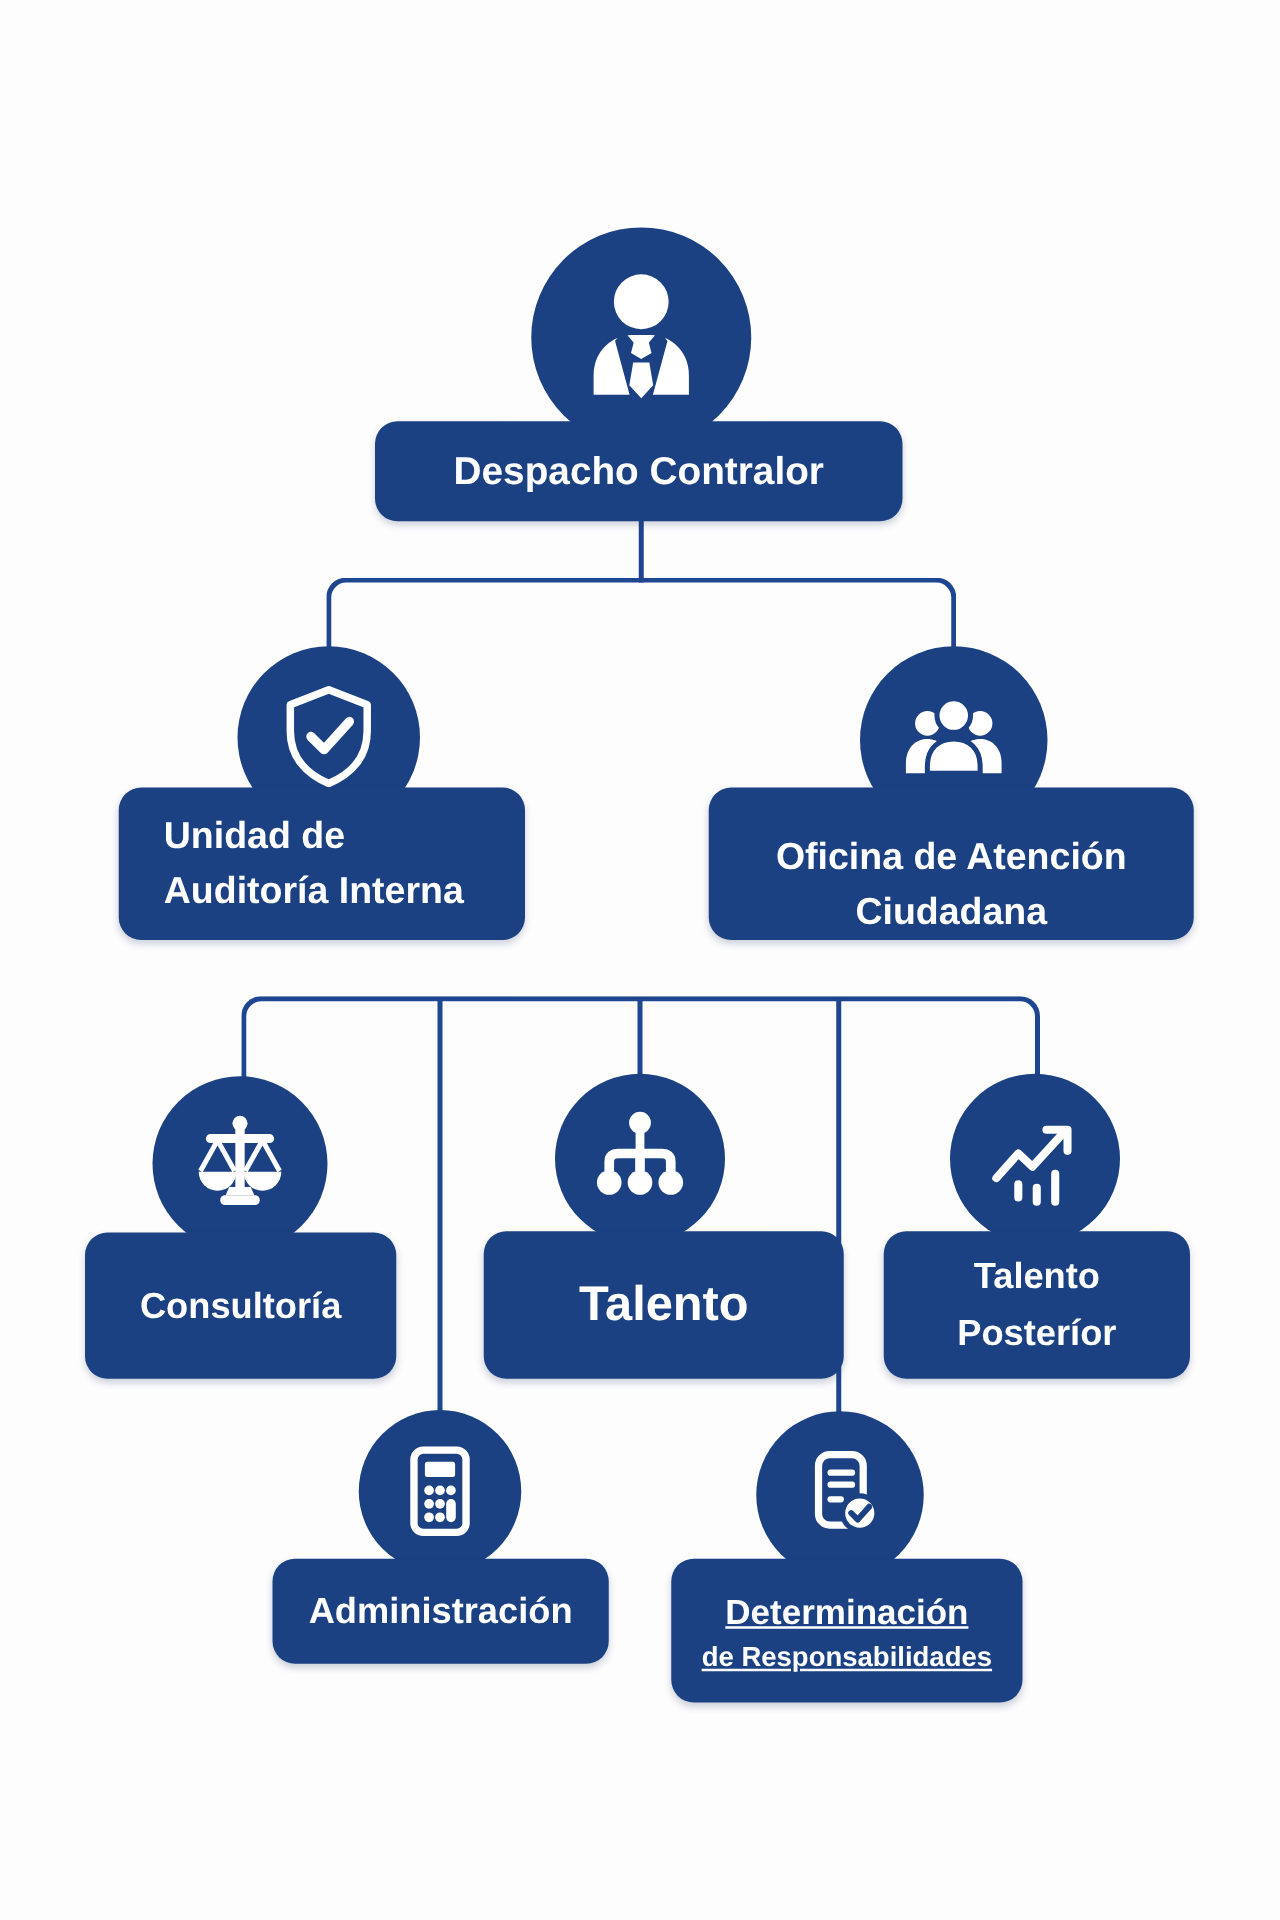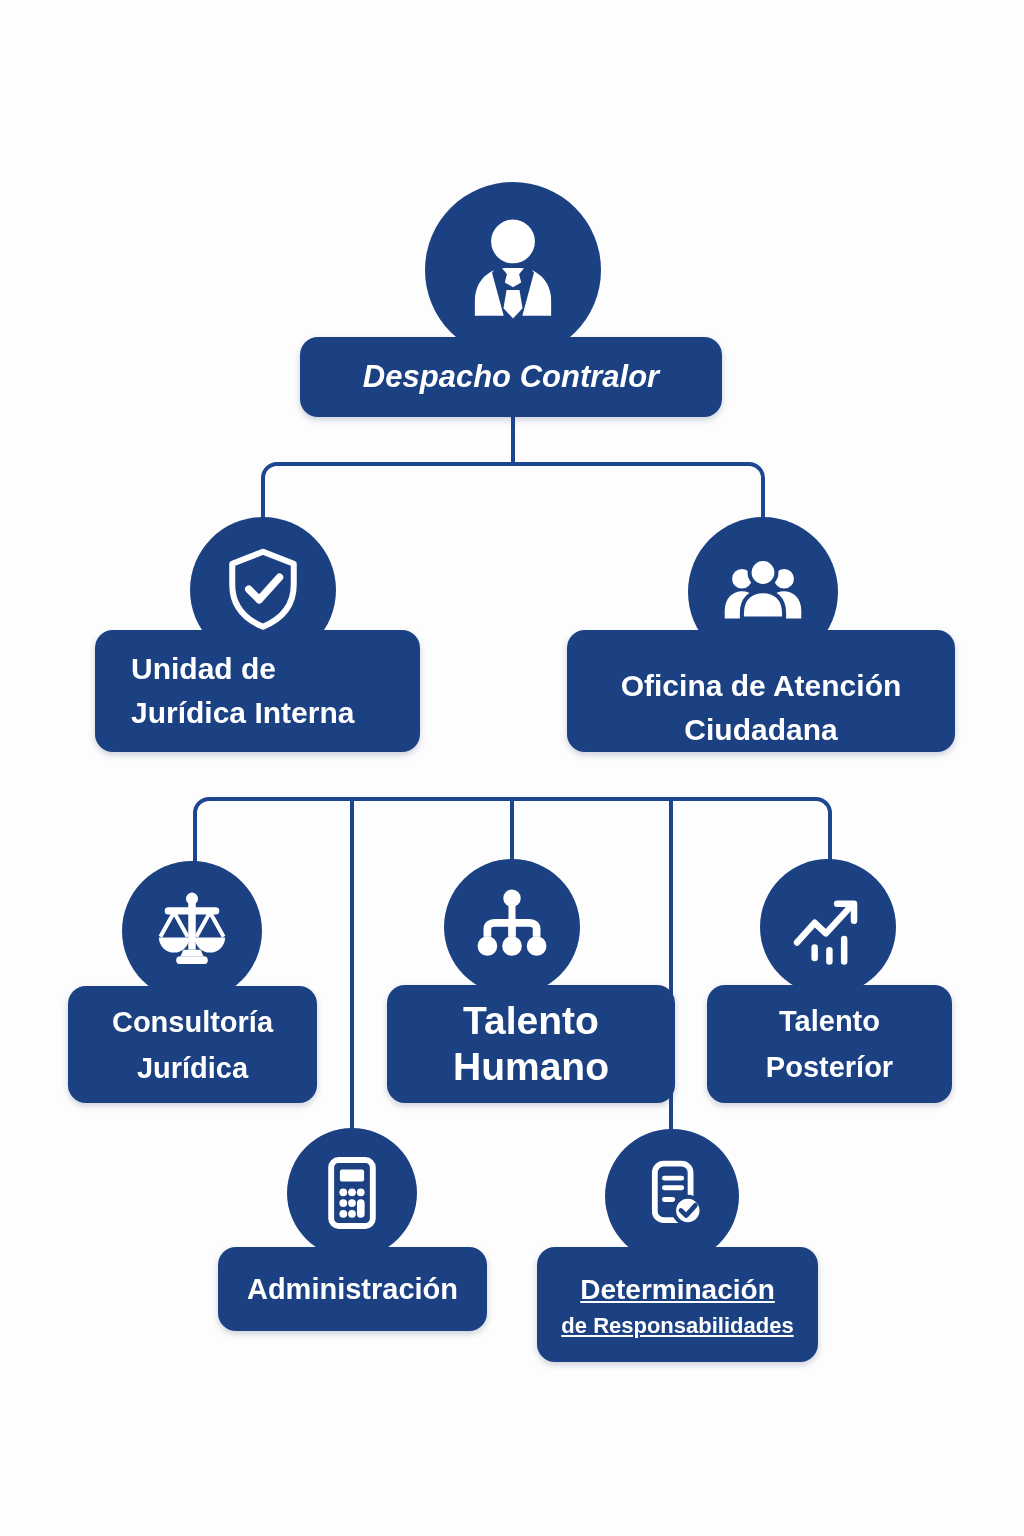--- a/index.html
+++ b/index.html
@@ -21,21 +21,21 @@
     z-index:1;
   }
   .box{
     position:absolute;background:var(--node-fill);
     border-radius:18px;color:var(--text-color);font-weight:bold;
     display:flex;flex-direction:column;justify-content:center;align-items:center;
     text-align:center;z-index:2;
     box-shadow:0 3px 6px rgba(30,50,90,.22);
   }
   .box .l1,.box .l2{display:block;width:100%;}
-  .box-root{left:300px;top:337px;width:422px;height:80px;font-size:31px;font-style:italic;}
+  .box-root{left:300px;top:337px;width:422px;height:80px;font-size:31px;}
   .box-auditoria{left:95px;top:630px;width:325px;height:122px;font-size:30px;line-height:44px;align-items:flex-start;text-align:left;padding-left:36px;box-sizing:border-box;}
   .box-atencion{left:567px;top:630px;width:388px;height:122px;font-size:30px;line-height:44px;justify-content:flex-end;}
   .box-consultoria{left:68px;top:986px;width:249px;height:117px;font-size:29px;line-height:46px;align-items:flex-end;}
   .box-talento{left:387px;top:985px;width:288px;height:118px;font-size:39px;line-height:46px;}
   .box-control{left:707px;top:985px;width:245px;height:118px;font-size:29px;line-height:46px;}
   .box-administracion{left:218px;top:1247px;width:269px;height:84px;font-size:29px;}
   .box-determinacion{left:537px;top:1247px;width:281px;height:115px;font-size:28px;line-height:42px;text-decoration:underline;}
   .box-determinacion .l2{font-size:22px;line-height:30px;}
   .circ-root{left:425px;top:182px;width:176px;height:176px;}
   .circ-auditoria{left:190px;top:517px;width:146px;height:146px;}
@@ -84,21 +84,21 @@
   </div>
 
   <div class="circle circ-auditoria">
     <svg width="96" height="96" viewBox="0 0 64 64">
       <path d="M32 6.5 L52.5 14.5 V28.5 C52.5 42.5 44 51.5 32 56.5 C20 51.5 11.5 42.5 11.5 28.5 V14.5 Z" fill="none" stroke="#fff" stroke-width="4" stroke-linejoin="round"></path>
       <path d="M22.5 31.5 L29.5 38.5 L43 23.5" fill="none" stroke="#fff" stroke-width="5" stroke-linecap="round" stroke-linejoin="round"></path>
     </svg>
   </div>
   <div class="box box-auditoria">
     <span class="l1">Unidad de</span>
-    <span class="l2">Jurídica Interna</span>
+    <span class="l2">Auditoría Interna</span>
   </div>
 
   <div class="circle circ-atencion">
     <svg width="100" height="100" viewBox="0 0 64 64">
       <circle cx="18.5" cy="23.5" r="6.3" fill="#fff"></circle>
       <path d="M7.5 49 V44 C7.5 35.5 13 31.5 18.5 31.5 C21.5 31.5 24.3 32.6 26.3 34.8 L26.3 49 Z" fill="#fff"></path>
       <circle cx="45.5" cy="23.5" r="6.3" fill="#fff"></circle>
       <path d="M56.5 49 V44 C56.5 35.5 51 31.5 45.5 31.5 C42.5 31.5 39.7 32.6 37.7 34.8 L37.7 49 Z" fill="#fff"></path>
       <circle cx="32" cy="19.5" r="8.6" fill="#fff" stroke="currentColor" stroke-width="2.6"></circle>
       <path d="M18.5 49 V45.5 C18.5 36 24.5 31.5 32 31.5 C39.5 31.5 45.5 36 45.5 45.5 V49 Z" fill="#fff" stroke="currentColor" stroke-width="2.6"></path>
@@ -117,37 +117,35 @@
       <path d="M19.5 19 L10 36 M19.5 19 L29 36" stroke="#fff" stroke-width="2.8" fill="none"></path>
       <path d="M9 36.5 A10.5 10.5 0 0 0 30 36.5 Z" fill="#fff"></path>
       <path d="M44.5 19 L35 36 M44.5 19 L54 36" stroke="#fff" stroke-width="2.8" fill="none"></path>
       <path d="M34 36.5 A10.5 10.5 0 0 0 55 36.5 Z" fill="#fff"></path>
       <path d="M26 45 H38 L40 49.5 H24 Z" fill="#fff"></path>
       <rect x="21" y="49.5" width="22" height="5.5" rx="2.7" fill="#fff"></rect>
     </svg>
   </div>
   <div class="box box-consultoria">
     <span class="l1">Consultoría</span>
-    <span class="l2">Jurídica</span>
   </div>
 
   <div class="circle circ-talento">
     <svg width="90" height="90" viewBox="0 0 64 64">
       <circle cx="32" cy="11.5" r="6.2" fill="#fff"></circle>
       <path d="M32 14 V28" stroke="#fff" stroke-width="5" fill="none"></path>
       <path d="M14.5 39 V33.5 C14.5 30.5 16.5 29 19.5 29 H44.5 C47.5 29 49.5 30.5 49.5 33.5 V39" fill="none" stroke="#fff" stroke-width="5.5"></path>
       <path d="M32 29 V39" stroke="#fff" stroke-width="5.5" fill="none"></path>
       <circle cx="14.5" cy="45.5" r="7" fill="#fff"></circle>
       <circle cx="32" cy="45.5" r="7" fill="#fff"></circle>
       <circle cx="49.5" cy="45.5" r="7" fill="#fff"></circle>
     </svg>
   </div>
   <div class="box box-talento">
     <span class="l1">Talento</span>
-    <span class="l2">Humano</span>
   </div>
 
   <div class="circle circ-control">
     <svg width="90" height="90" viewBox="0 0 64 64">
       <path d="M10 43 L22.5 29 L30.5 36.5 L48 17.5" fill="none" stroke="#fff" stroke-width="4.6" stroke-linecap="round" stroke-linejoin="round"></path>
       <path d="M38.5 15.5 H50.5 V27.5" fill="none" stroke="#fff" stroke-width="4.6" stroke-linecap="round" stroke-linejoin="round"></path>
       <path d="M22.5 46.5 V54" stroke="#fff" stroke-width="4.6" stroke-linecap="round"></path>
       <path d="M33 48.5 V56.5" stroke="#fff" stroke-width="4.6" stroke-linecap="round"></path>
       <path d="M43.5 40.5 V56.5" stroke="#fff" stroke-width="4.6" stroke-linecap="round"></path>
     </svg>

